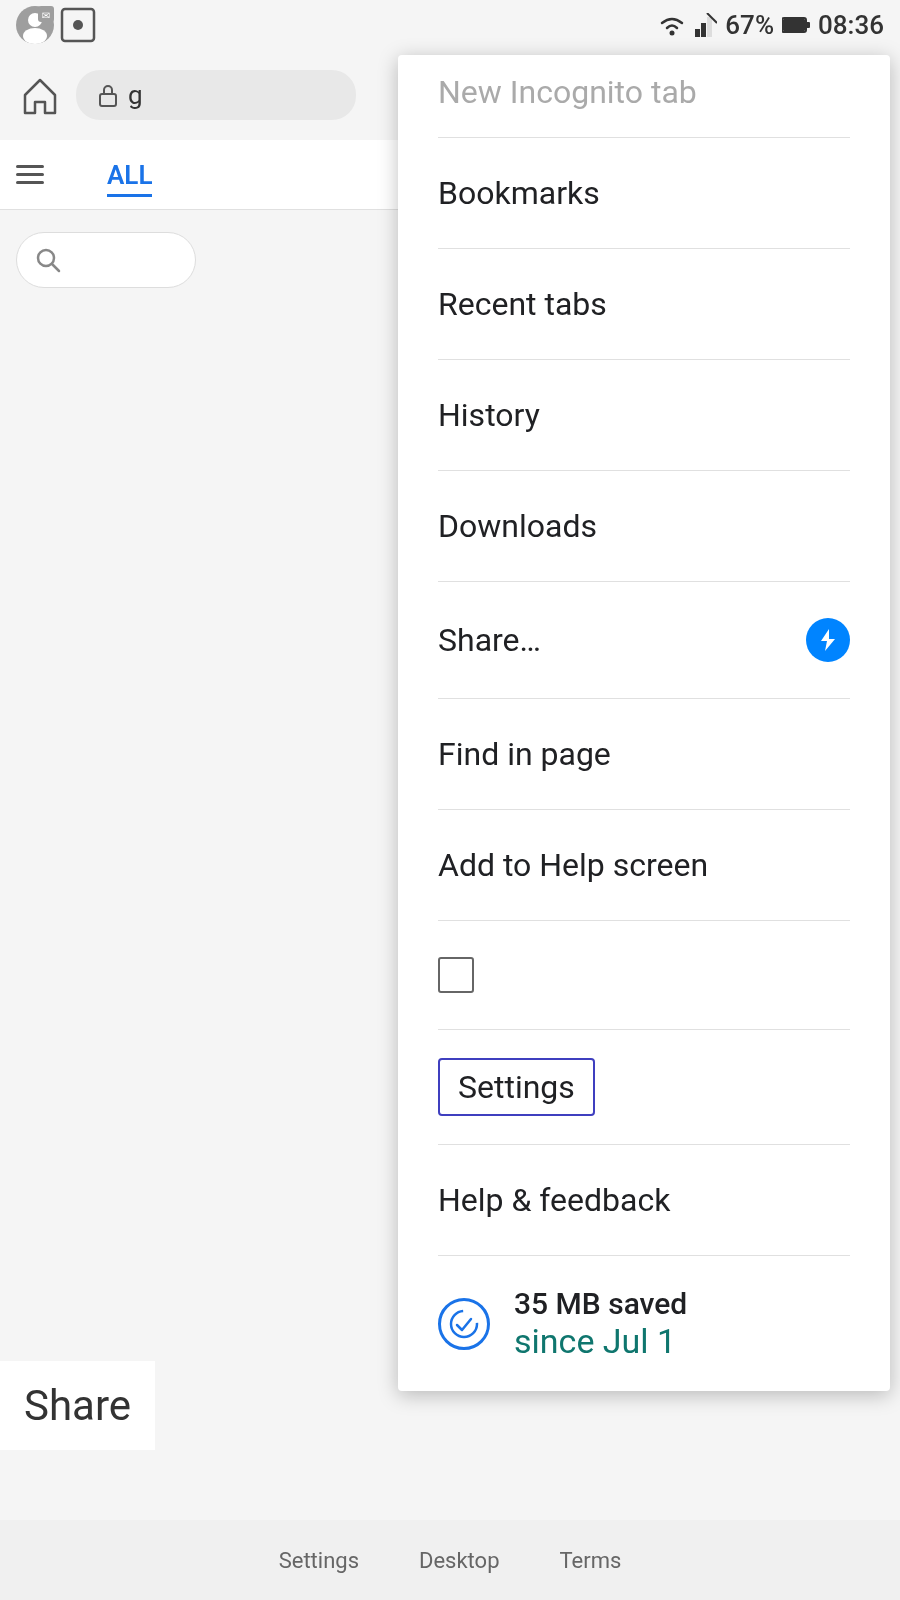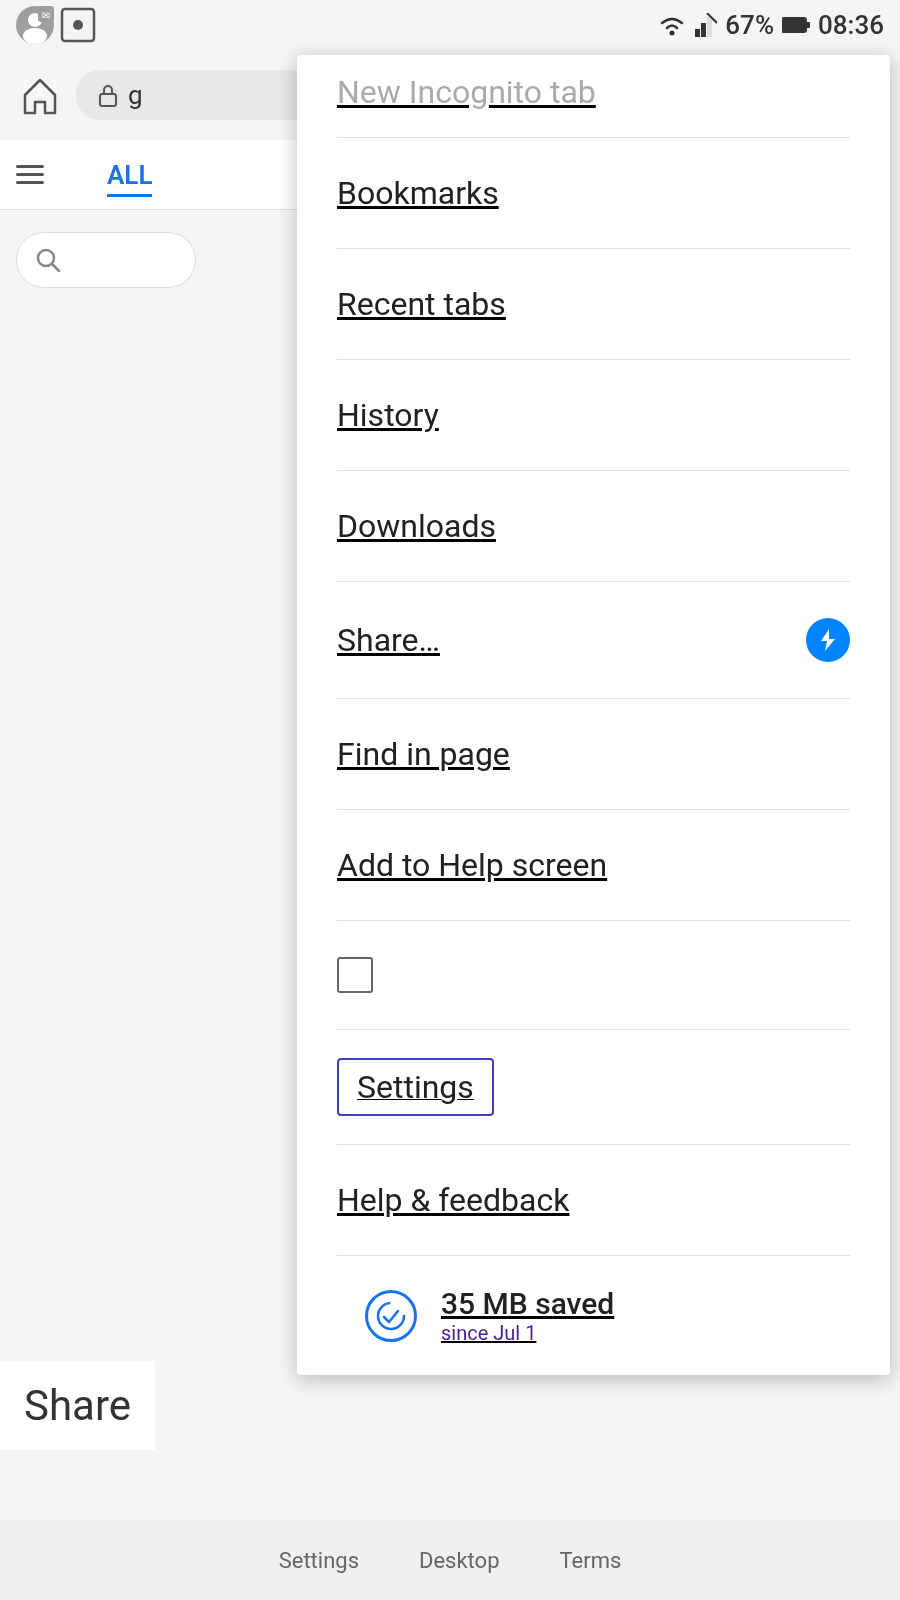--- a/index.html
+++ b/index.html
@@ -186,27 +186,26 @@
       color: #666;
       font-size: 22px;
       text-decoration: none;
     }
 
     
     .dropdown-menu {
       position: absolute;
       top: 55px;
       right: 10px;
-      width: 593px;
+      width: 492px;
       background: #fff;
       border-radius: 4px;
       box-shadow: 0 4px 20px rgba(0,0,0,0.25);
       z-index: 100;
       overflow: hidden;
-      text-decoration: underline;
     }
 
     .menu-item {
       display: flex;
       align-items: center;
       justify-content: space-between;
       padding: 36px 40px;
       border-bottom: none;
       cursor: pointer;
     }
@@ -254,43 +253,42 @@
       align-items: center;
       justify-content: center;
     }
 
     
     .datasaver-row {
       display: flex;
       align-items: center;
       padding: 30px 40px;
       gap: 24px;
-      margin-left: 28px;
     }
 
     .datasaver-icon {
       width: 52px;
       height: 52px;
       border-radius: 50%;
       border: 3px solid #1a73e8;
       display: flex;
       align-items: center;
       justify-content: center;
       position: relative;
     }
 
     .datasaver-text h3 {
       font-size: 30px;
       color: #202124;
       font-weight: 500;
     }
 
     .datasaver-text p {
-      font-size: 20px;
-      color: #4c1d95;
+      font-size: 34px;
+      color: #0f766e;
     }
 
     .menu-divider {
       height: 1px;
       background: #e0e0e0;
       margin: 0 40px;
     }
   </style>
 </head>
 <body>

